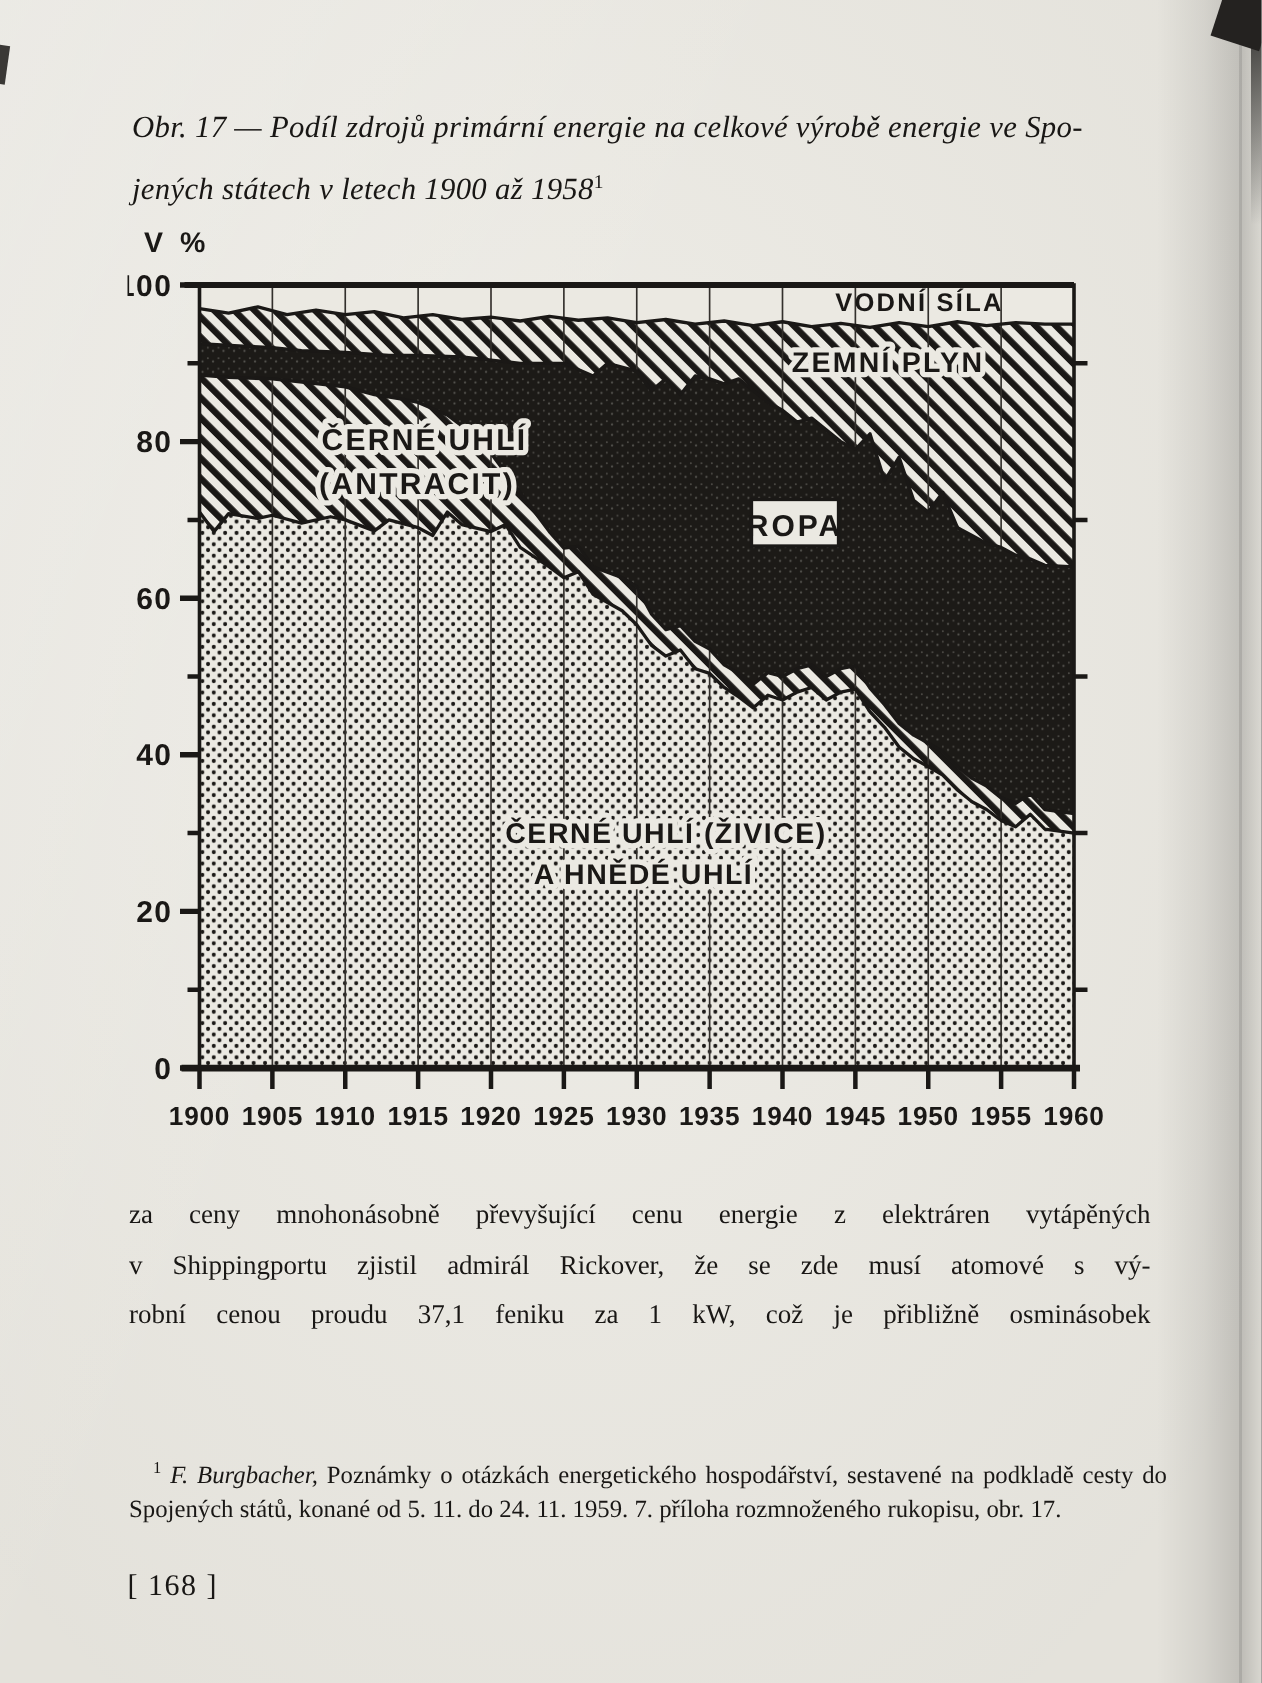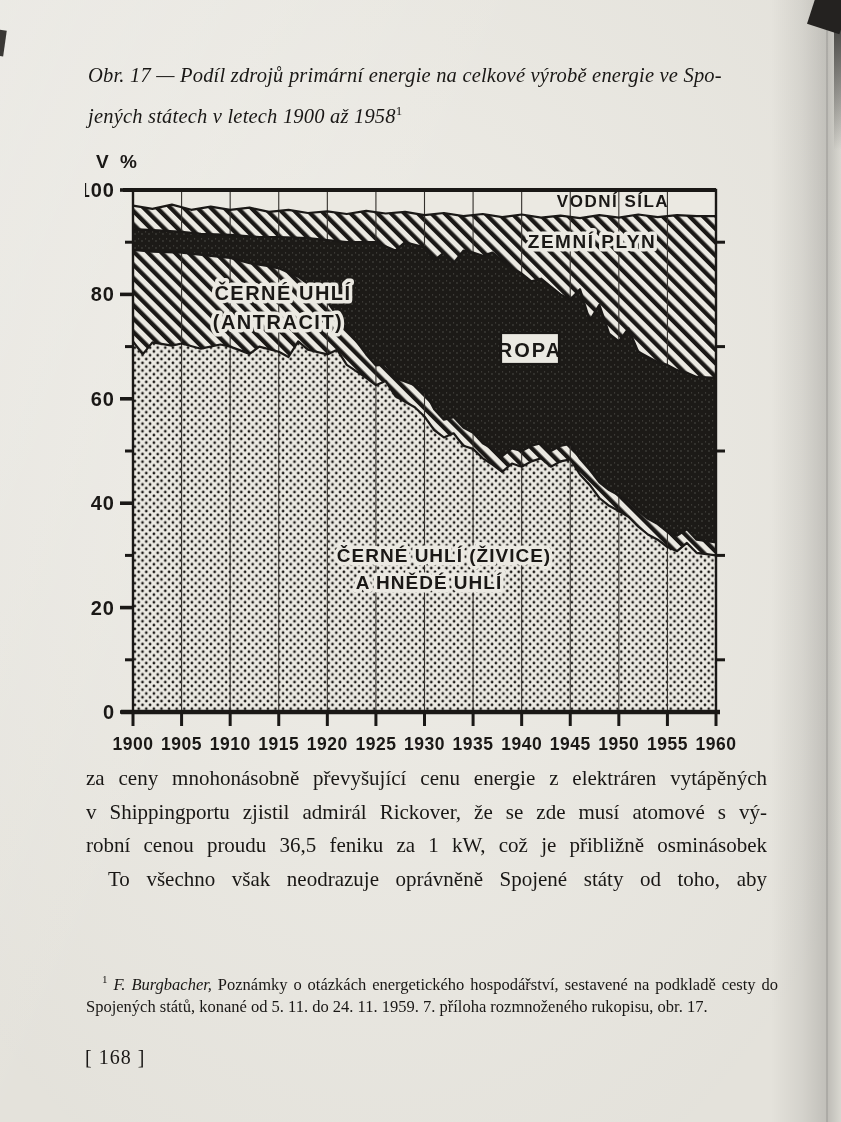--- a/index.html
+++ b/index.html
@@ -10,27 +10,27 @@
           radial-gradient(ellipse at 45% 40%, rgba(255,255,255,.18), rgba(0,0,0,.03) 85%);
         font-family:"Liberation Serif", serif; color:#191715;}
   
   .edge-curl{position:absolute;right:0;top:0;width:70px;height:1122px;
         background:linear-gradient(to right, rgba(0,0,0,0) 0%, rgba(0,0,0,.07) 45%, rgba(0,0,0,.16) 82%, rgba(0,0,0,.05) 100%);}
   .edge-crease{position:absolute;right:13px;top:0;width:2px;height:1122px;background:rgba(0,0,0,.10);}
   .edge-dark-top{position:absolute;right:0;top:0;width:7px;height:150px;background:linear-gradient(to bottom,#2b2a28,rgba(43,42,40,0));}
   .corner-mark{position:absolute;right:-6px;top:-14px;width:34px;height:44px;background:#242220;transform:rotate(18deg);}
   .speck-tl{position:absolute;left:-4px;top:30px;width:9px;height:26px;background:#3a3835;transform:rotate(8deg);}
 
-  .caption{position:absolute;left:88px;top:58px;width:695px;font-style:italic;
+  .caption{position:absolute;left:88px;top:68px;width:695px;font-style:italic;
         font-size:20.5px;line-height:35px;letter-spacing:.2px;}
   .caption sup{font-size:13px;font-style:normal;}
 
   .chart-holder{position:absolute;left:85px;top:145px;width:662px;height:630px;}
 
-  .body-text{position:absolute;left:86px;top:762px;width:681px;font-size:21px;line-height:33.5px;}
+  .body-text{position:absolute;left:86px;top:793px;width:681px;font-size:18px;line-height:33.5px;}
   .bl{white-space:nowrap;}
   .bl.just{white-space:normal;text-align:justify;text-align-last:justify;}
   .bl.indent{text-indent:22px;}
 
   .footnote{position:absolute;left:86px;top:968px;width:692px;font-size:16.5px;line-height:22.5px;
         text-align:justify;text-indent:16px;}
   .footnote sup{font-size:11px;}
   .footnote em{}
 
   .page-number{position:absolute;left:85px;top:1046px;font-size:20px;letter-spacing:1px;}
@@ -142,22 +142,21 @@
         <text x="530" y="357" font-family="&quot;Liberation Sans&quot;, sans-serif" font-size="20" font-weight="bold" text-anchor="middle" fill="#1a1816" letter-spacing="2">ROPA</text>
         <text x="283" y="300" font-family="&quot;Liberation Sans&quot;, sans-serif" font-size="20" font-weight="bold" text-anchor="middle" fill="#1a1816" letter-spacing="1.5" stroke="#ebe9e2" stroke-width="7" paint-order="stroke" stroke-linejoin="round">ČERNÉ UHLÍ</text>
         <text x="278" y="329" font-family="&quot;Liberation Sans&quot;, sans-serif" font-size="20" font-weight="bold" text-anchor="middle" fill="#1a1816" letter-spacing="1.5" stroke="#ebe9e2" stroke-width="7" paint-order="stroke" stroke-linejoin="round">(ANTRACIT)</text>
         <text x="444" y="562" font-family="&quot;Liberation Sans&quot;, sans-serif" font-size="19" font-weight="bold" text-anchor="middle" fill="#1a1816" letter-spacing="1" stroke="#ebe9e2" stroke-width="7" paint-order="stroke" stroke-linejoin="round">ČERNÉ UHLÍ (ŽIVICE)</text>
         <text x="429" y="589" font-family="&quot;Liberation Sans&quot;, sans-serif" font-size="19" font-weight="bold" text-anchor="middle" fill="#1a1816" letter-spacing="1" stroke="#ebe9e2" stroke-width="7" paint-order="stroke" stroke-linejoin="round">A HNĚDÉ UHLÍ</text>
       </svg></div>
 
   <div class="body-text">
     <div class="bl just">za ceny mnohonásobně převyšující cenu energie z elektráren vytápěných</div>
     <div class="bl just">v Shippingportu zjistil admirál Rickover, že se zde musí atomové s vý-</div>
-    <div class="bl just">robní cenou proudu 36,5 feniku za 1 kW, což je přibližně osminásobek</div>
-    <div class="bl just indent">To všechno však neodrazuje oprávněně Spojené státy od toho, aby</div>
+    <div class="bl just">robní cenou proudu 37,1 feniku za 1 kW, což je přibližně osminásobek</div>
   </div>
 
   <div class="footnote">
     <sup>1</sup>
     <em>F. Burgbacher,</em>
     <span>Poznámky o otázkách energetického hospodářství, sestavené na podkladě cesty do Spojených států, konané od 5. 11. do 24. 11. 1959. 7. příloha rozmnoženého rukopisu, obr. 17.</span>
   </div>
 
   <div class="page-number">[ 168 ]</div>
 

